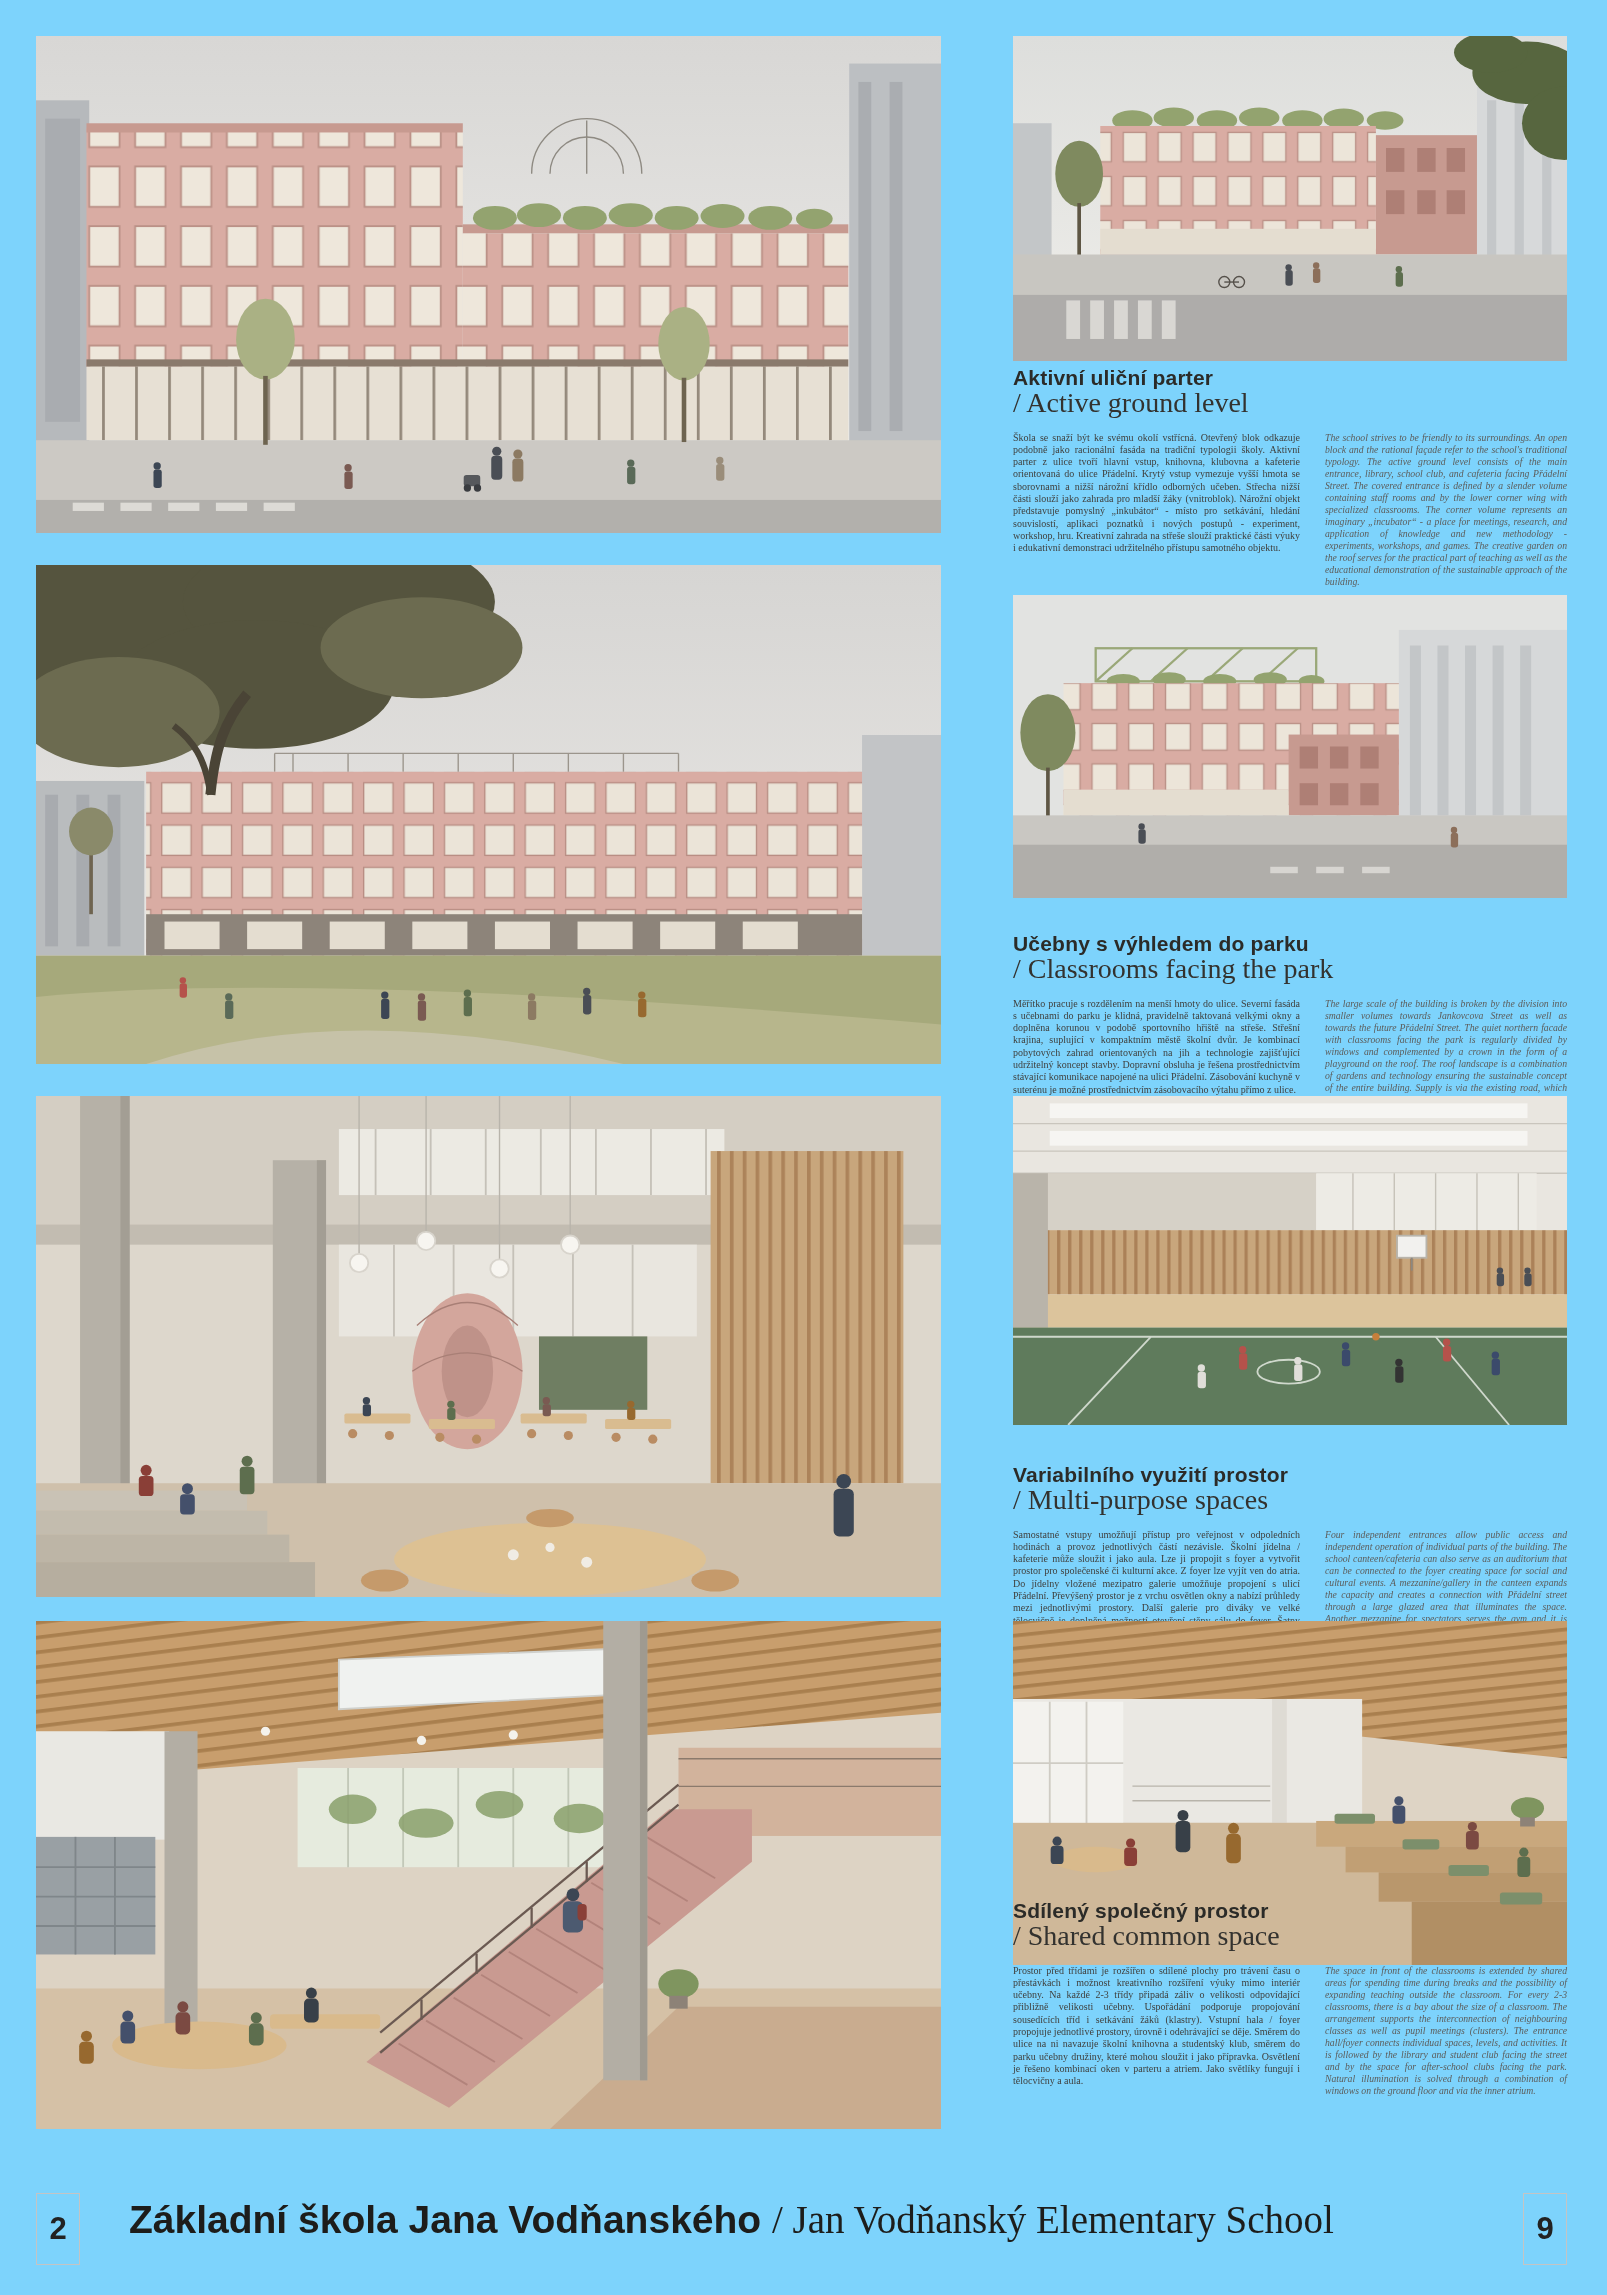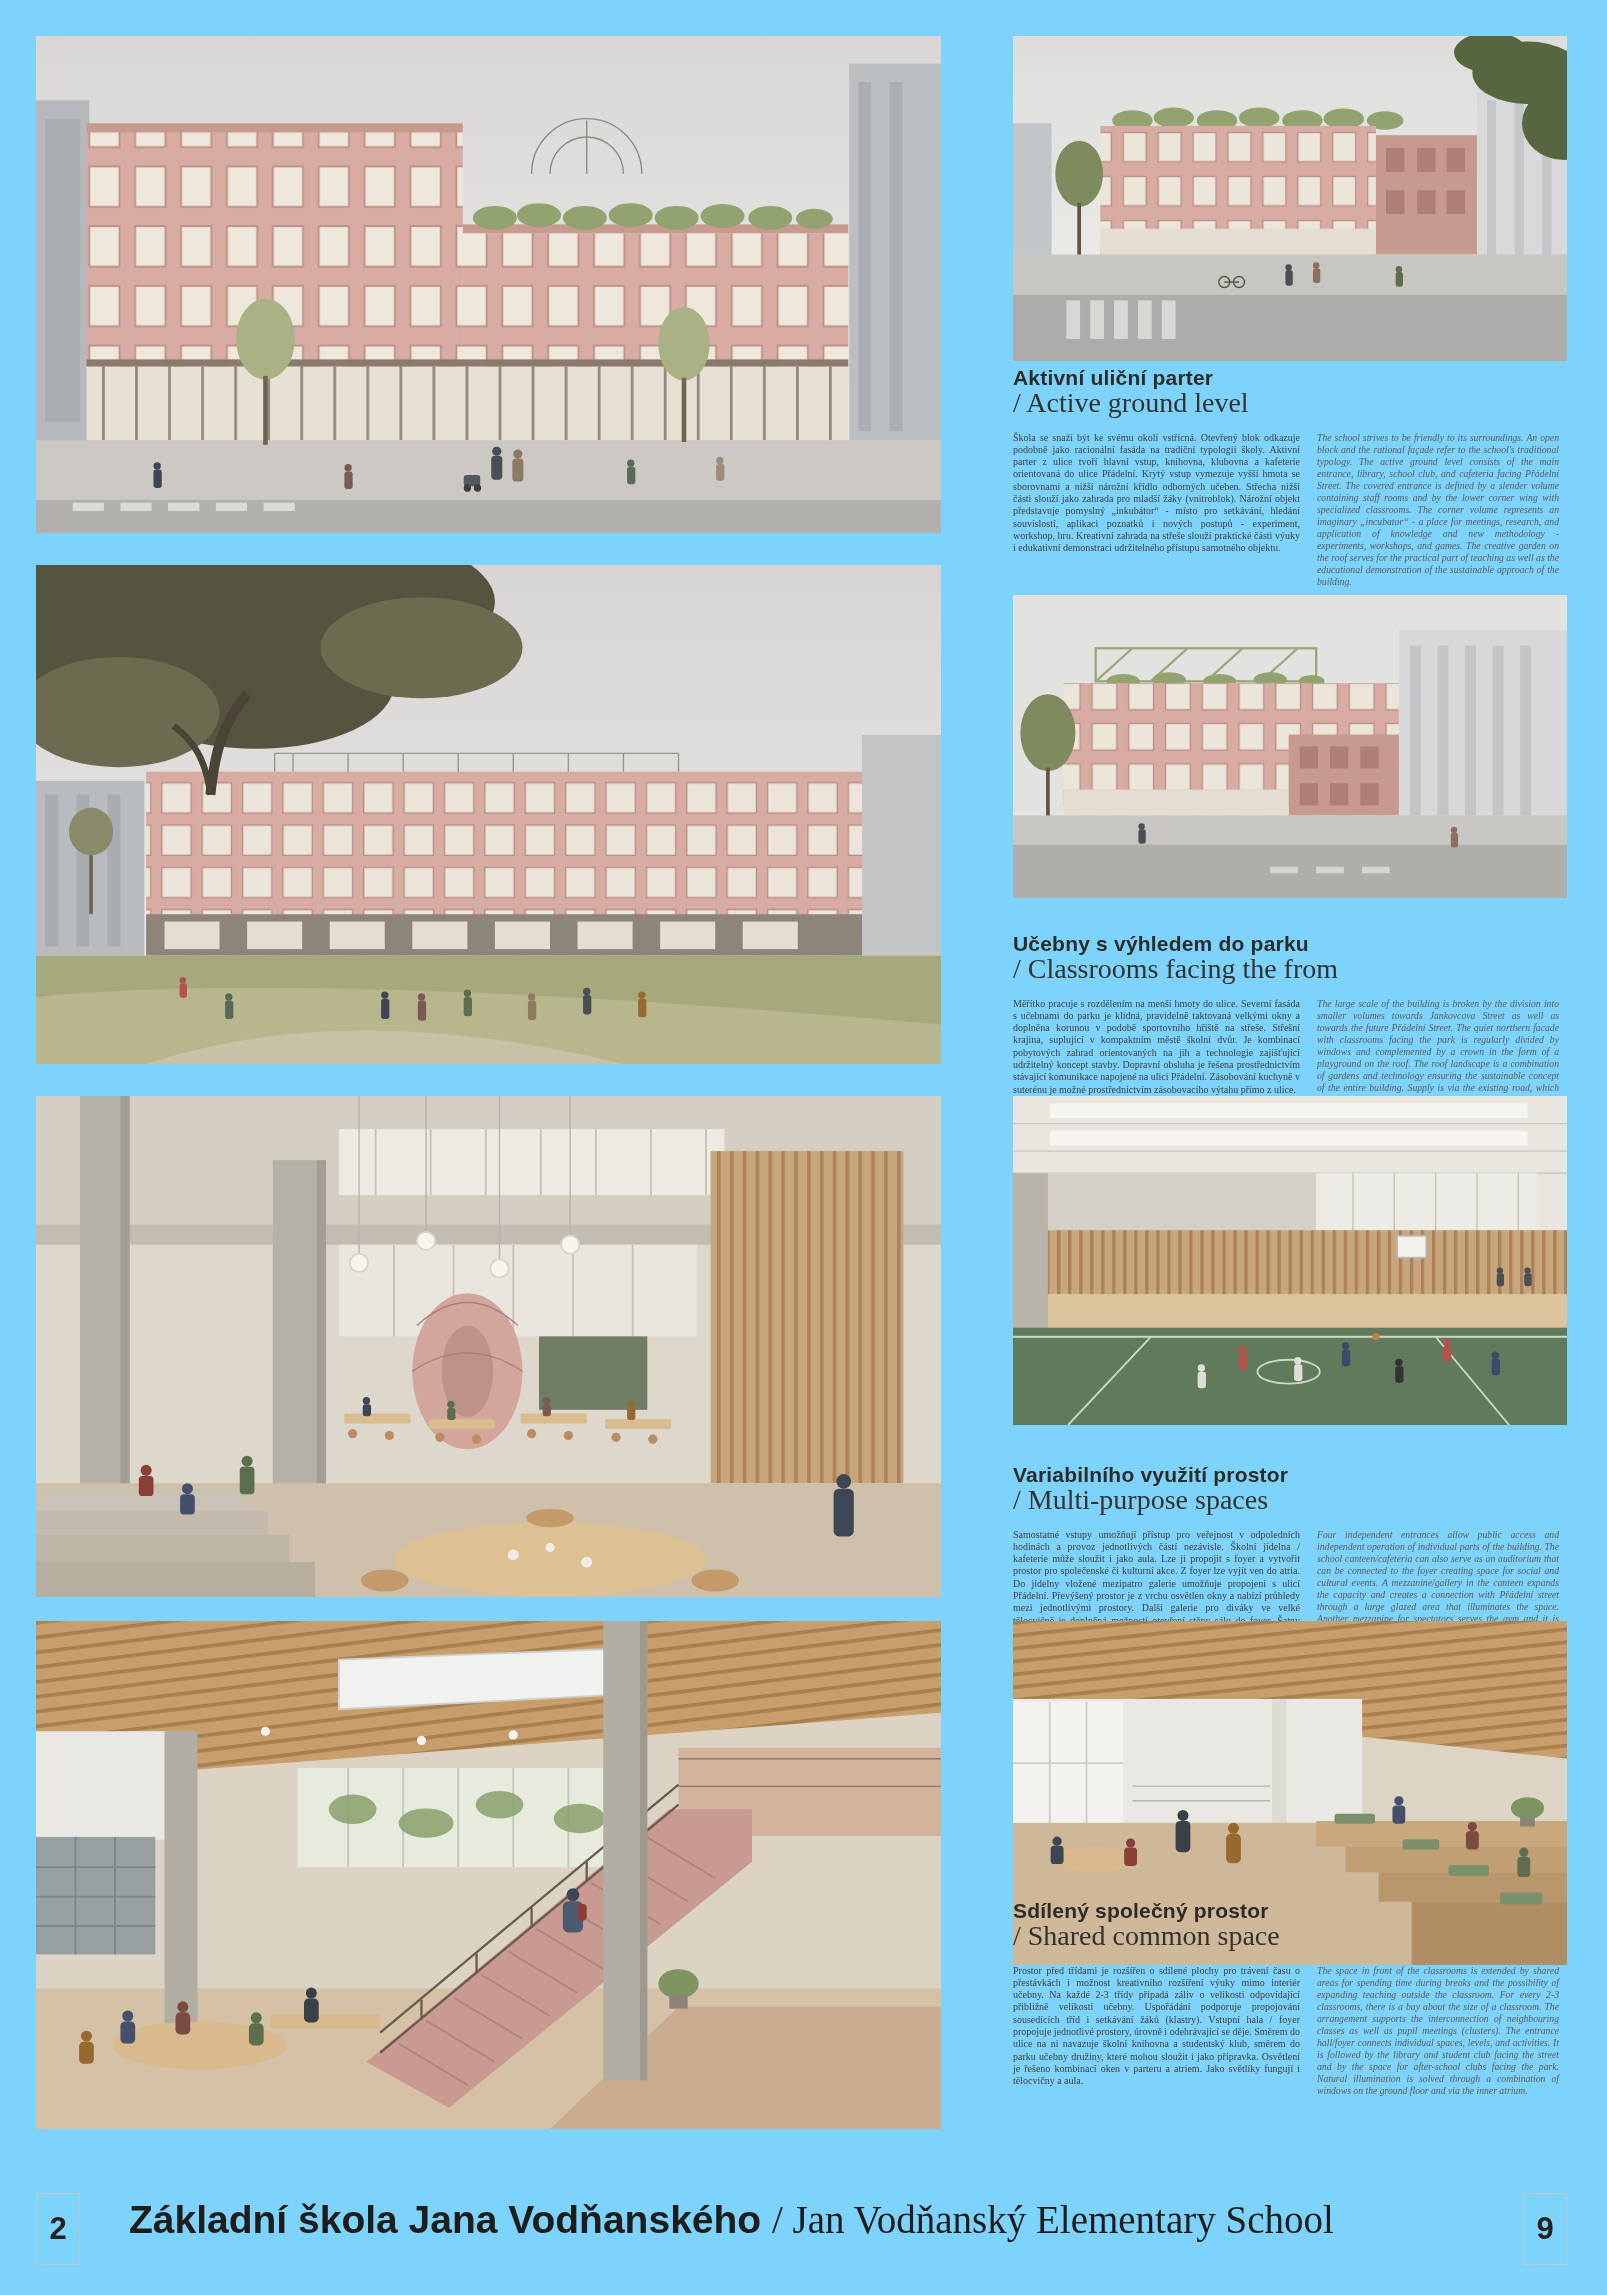--- a/index.html
+++ b/index.html
@@ -3,21 +3,21 @@
 <meta charset="utf-8">
 <style>
   html,body{margin:0;padding:0;background:#e9e9e9;}
   #page{position:relative;width:1607px;height:2296px;background:#7dd3fc;margin:0 auto;overflow:hidden;
         font-family:"Liberation Serif",serif;}
   .img{position:absolute;overflow:hidden;background:#e4e3e0;}
   .img svg{display:block;width:100%;height:100%;}
   .txtcol{position:absolute;left:1013px;width:554px;}
   .h-cs{font-family:"Liberation Sans",sans-serif;font-weight:700;font-size:21px;line-height:25px;color:#2b2b28;letter-spacing:0.2px;}
   .h-en{font-family:"Liberation Serif",serif;font-weight:400;font-size:28px;line-height:25px;color:#33322f;}
-  .cols{display:flex;gap:17px;margin-top:16.5px;}
+  .cols{display:flex;gap:25px;margin-top:16.5px;}
   .p-cs{width:287px;font-size:10px;line-height:12.3px;color:#3f3f3c;text-align:justify;}
   .p-en{width:242px;font-size:9.7px;line-height:12px;color:#5c5c5a;font-style:italic;text-align:justify;}
   .footer-box{position:absolute;top:2193px;width:44px;height:72px;border:1.4px solid #c4c4c4;box-sizing:border-box;
               display:flex;align-items:center;justify-content:center;
               font-family:"Liberation Sans",sans-serif;font-weight:700;font-size:31px;color:#222;}
   #footer-title{position:absolute;top:2197px;left:129px;width:1084px;text-align:center;font-size:39px;color:#1d1d1b;white-space:nowrap;}
   #footer-title .t-cs{font-family:"Liberation Sans",sans-serif;font-weight:700;}
   #footer-title .t-en{font-family:"Liberation Serif",serif;font-weight:400;}
 </style>
 </head>
@@ -356,21 +356,21 @@
         <g fill="#8c6f5a">
             <circle cx="480" cy="256" r="3.5"></circle>
             <rect x="476.5" y="259" width="8" height="16" rx="3"></rect>
           </g>
       </g>
     </svg>
   </div>
 
   <div class="txtcol" style="top:923px;margin-top:8px;">
     <div class="h-cs">Učebny s výhledem do parku</div>
-    <div class="h-en">/ Classrooms facing the from</div>
+    <div class="h-en">/ Classrooms facing the park</div>
     <div class="cols">
       <div class="p-cs">Měřítko pracuje s rozdělením na menší hmoty do ulice. Severní fasáda s učebnami do parku je klidná, pravidelně taktovaná velkými okny a doplněna korunou v podobě sportovního hřiště na střeše. Střešní krajina, suplující v kompaktním městě školní dvůr. Je kombinací pobytových zahrad orientovaných na jih a technologie zajišťující udržitelný koncept stavby. Dopravní obsluha je řešena prostřednictvím stávající komunikace napojené na ulici Přádelní. Zásobování kuchyně v suterénu je možné prostřednictvím zásobovacího výtahu přímo z ulice.</div>
       <div class="p-en">The large scale of the building is broken by the division into smaller volumes towards Jankovcova Street as well as towards the future Přádelní Street. The quiet northern facade with classrooms facing the park is regularly divided by windows and complemented by a crown in the form of a playground on the roof. The roof landscape is a combination of gardens and technology ensuring the sustainable concept of the entire building. Supply is via the existing road, which enables a connection to the planned Přádelní Street. The kitchen in the basement can be serviced via a supply elevator directly from the street.</div>
     </div>
   </div>
 
   <div class="img" style="left:36px;top:1096px;width:905px;height:501px;">
     <svg viewBox="0 0 986 546" preserveAspectRatio="none">
       <defs>
         <pattern id="b3s" width="14" height="14" patternUnits="userSpaceOnUse">

